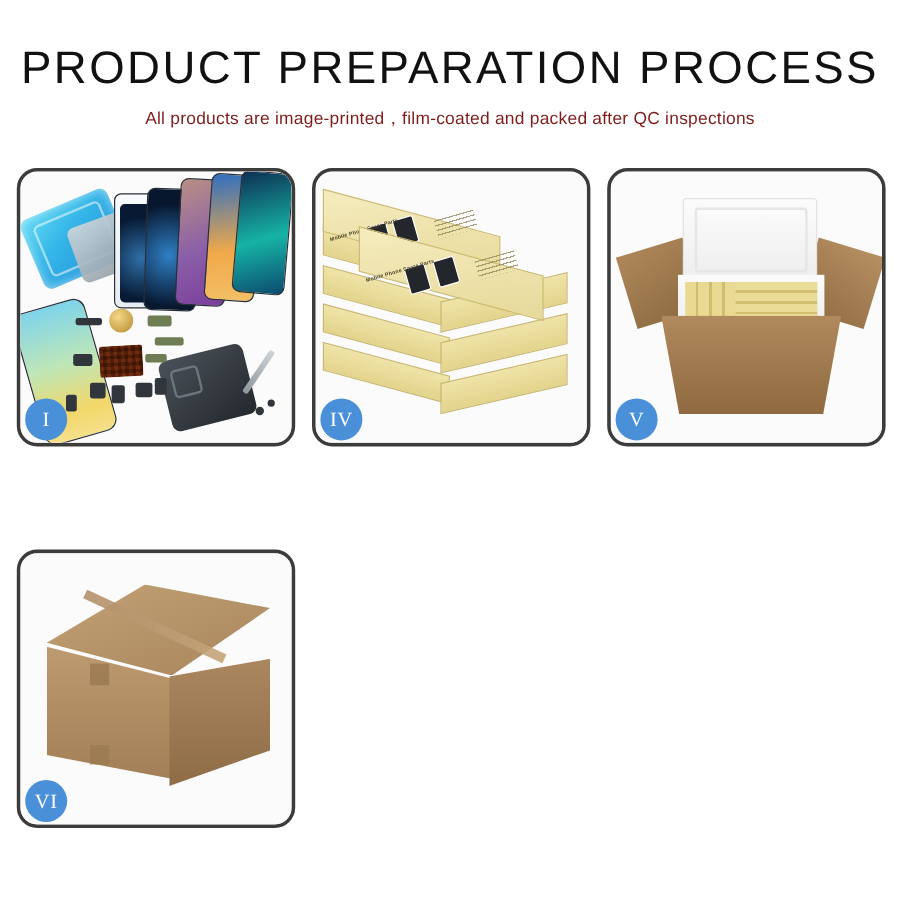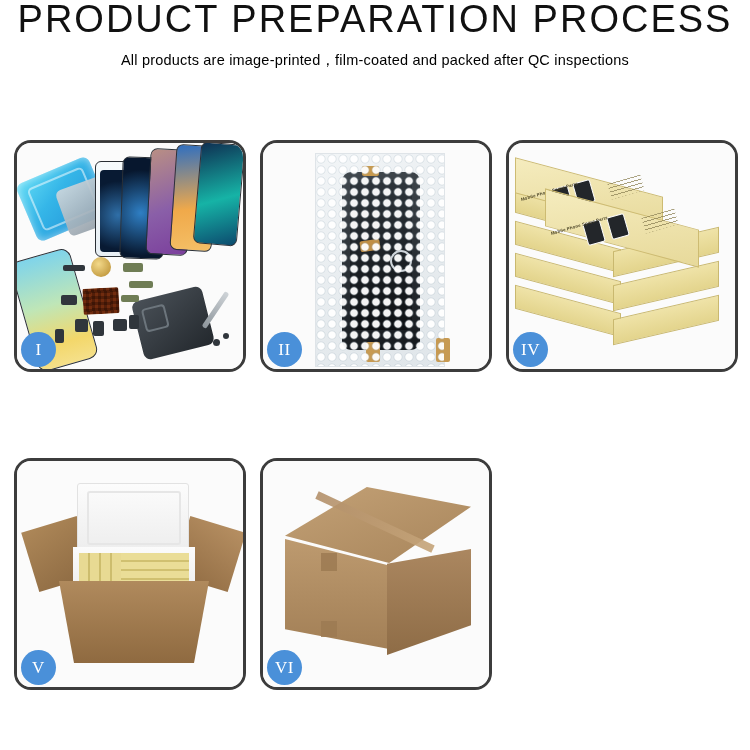--- a/index.html
+++ b/index.html
@@ -7,33 +7,33 @@
   body{
     width:750px;height:750px;
     background:#ffffff;
     font-family:"Liberation Sans", sans-serif;
     overflow:hidden;
     position:relative;
   }
   .page{width:750px;height:750px;position:relative;}
 
   
-  .header{text-align:center;}
+  .header{padding-top:38px;text-align:center;}
   .title{
     font-size:38px;
     letter-spacing:2.0px;
     font-weight:400;
     color:#111111;
     line-height:1.0;
     white-space:nowrap;
   }
   .subtitle{
     margin-top:13px;
     font-size:14.5px;
-    color:#000000;
+    color:#7f1d1d;
     letter-spacing:.2px;
     white-space:nowrap;
   }
 
   
   .grid{
     position:absolute;
     left:14px; top:140px;
     width:722px;
     display:grid;
@@ -324,35 +324,20 @@
         <div class="bit" style="left:38px;top:186px;width:9px;height:14px;"></div>
         <div class="flex" style="left:106px;top:120px;width:20px;height:9px;"></div>
         <div class="flex" style="left:112px;top:138px;width:24px;height:7px;"></div>
         <div class="flex" style="left:104px;top:152px;width:18px;height:7px;"></div>
         <div class="bit" style="left:196px;top:196px;width:7px;height:7px;border-radius:50%;"></div>
         <div class="bit" style="left:206px;top:190px;width:6px;height:6px;border-radius:50%;"></div>
       </div>
       <div class="badge">I</div>
     </div>
 
-    <div class="panel">
-      <div class="scene">
-        <div class="wrapOuter">
-          <div class="scrn"></div>
-          <div class="scrnIn"></div>
-          <div class="cable"></div>
-          <div class="tapeA"></div>
-          <div class="tapeB"></div>
-          <div class="tapeC"></div>
-          <div class="tapeD"></div>
-          <div class="bubbles"></div>
-        </div>
-      </div>
-      <div class="badge">II</div>
-    </div>
 
 
     <div class="panel">
       <div class="scene">
         <div class="stackWrap">
 
           <div class="sbox" style="left:6px;top:60px;width:104px;height:22px;transform:skewY(15deg);"></div>
           <div class="sbox" style="left:6px;top:92px;width:104px;height:22px;transform:skewY(15deg);"></div>
           <div class="sbox" style="left:6px;top:124px;width:104px;height:22px;transform:skewY(15deg);"></div>
           <div class="sbox" style="left:6px;top:156px;width:104px;height:22px;transform:skewY(15deg);"></div>

